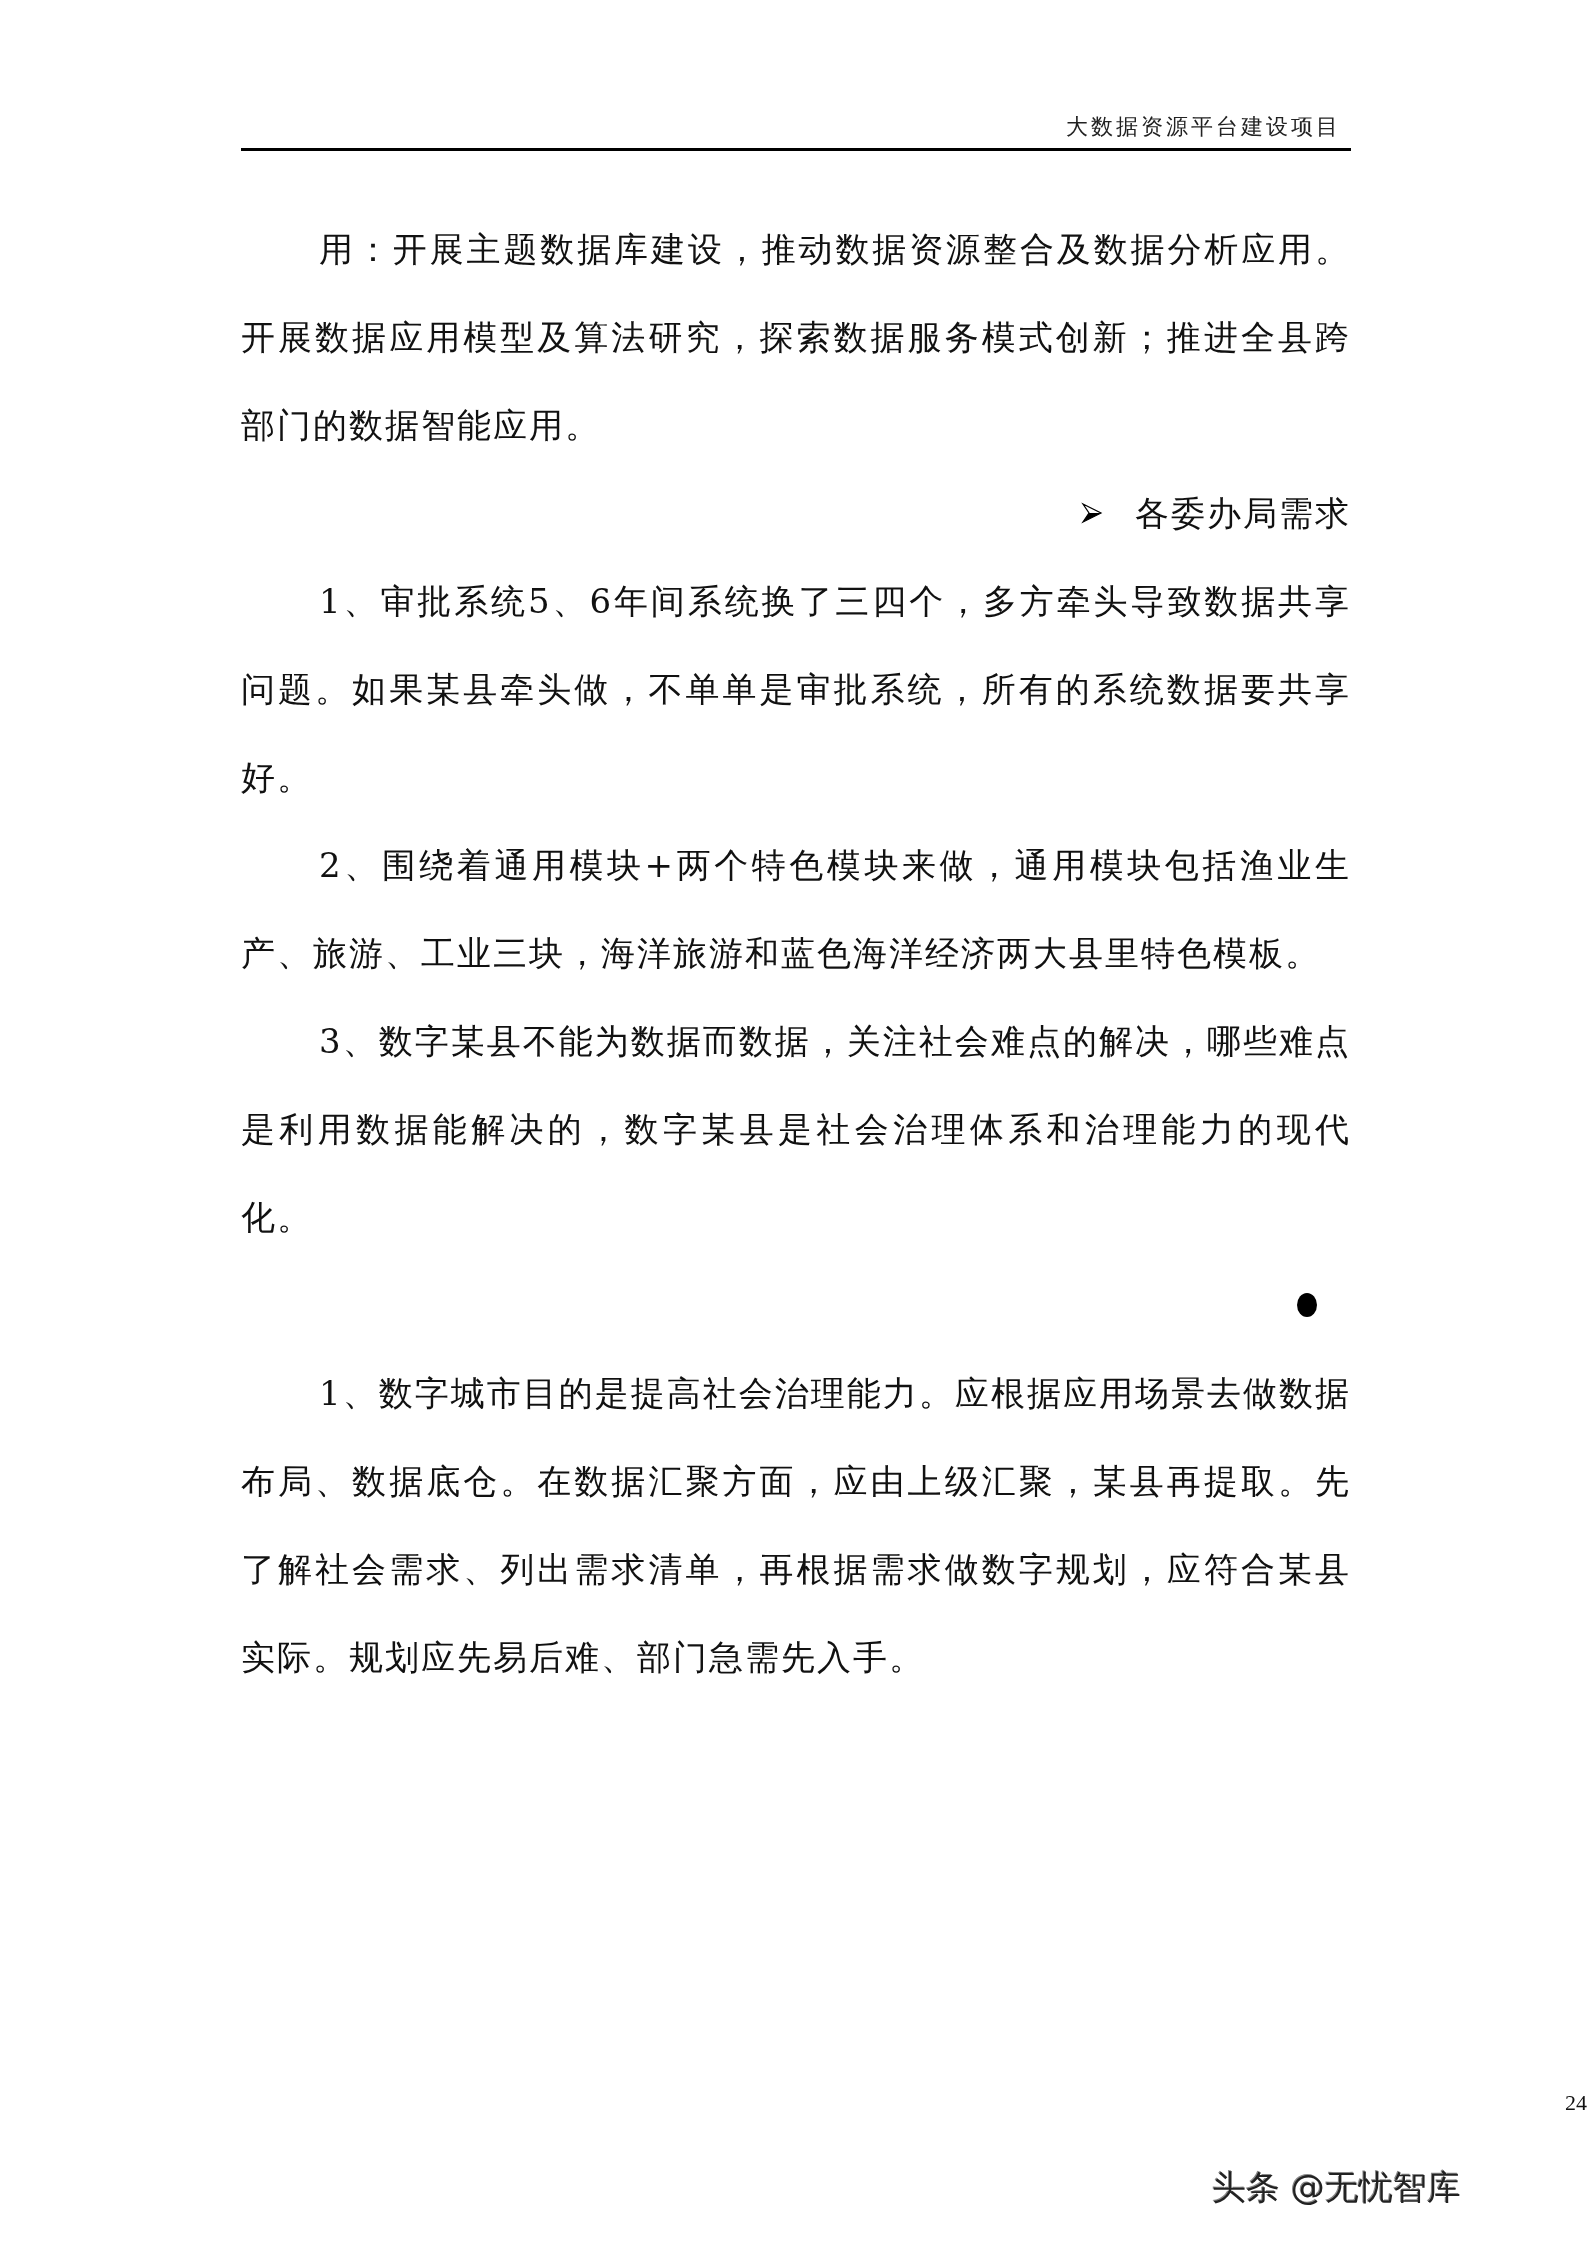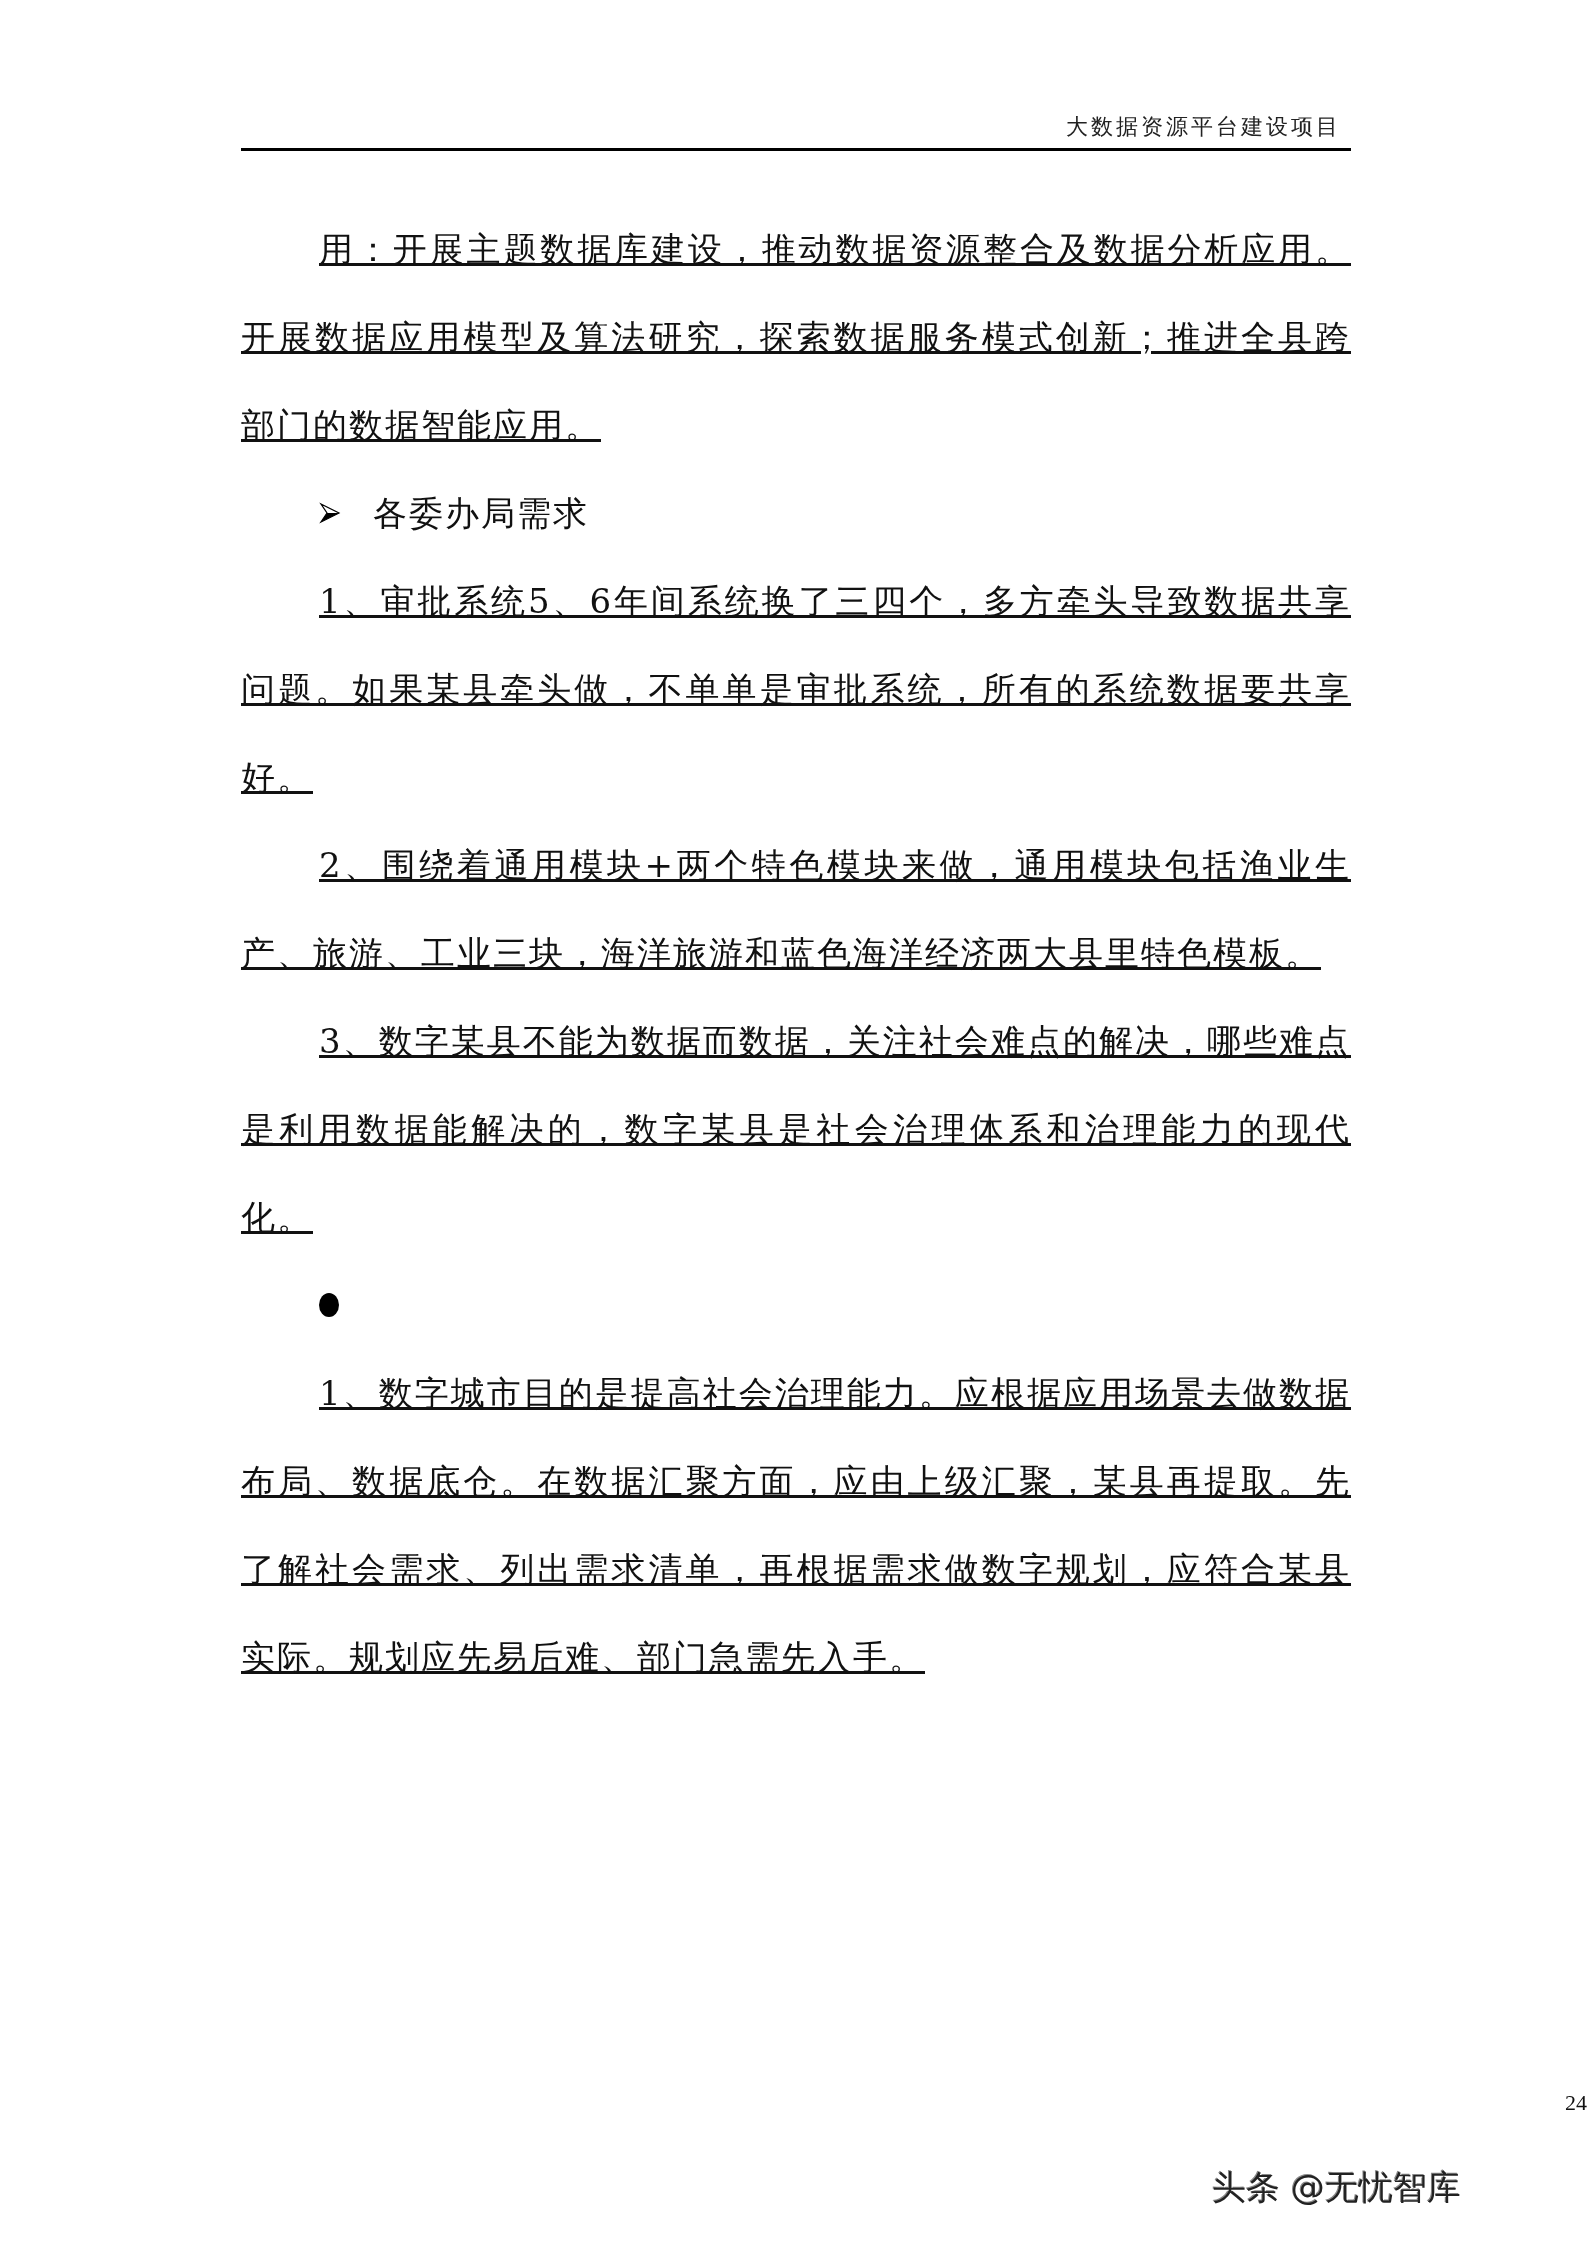--- a/index.html
+++ b/index.html
@@ -15,26 +15,26 @@
   .header-title {
     position: absolute; right: 10px; top: 12px;
     font-family: "DejaVu Sans", "Liberation Sans", sans-serif;
     font-size: 22px; letter-spacing: 3px; color: #222;
   }
   .content {
     position: absolute; left: 241px; top: 205px; width: 1110px;
   }
   .para {
     font-size: 34px; line-height: 88px; margin: 0;
-    text-align: justify; text-justify: inter-character; letter-spacing: 2px; text-decoration: underline;
+    text-align: justify; text-justify: inter-character; letter-spacing: 2px;
   }
   .indent { text-indent: 78px; }
   .heading, .bullet {
     font-size: 34px; line-height: 88px; height: 88px; margin: 0;
-    padding-left: 78px; display: flex; align-items: center; letter-spacing: 2px;
+    padding-left: 78px; display: flex; align-items: center; letter-spacing: 2px; justify-content: flex-end;
   }
   .marker { width: 54px; display: inline-flex; align-items: center; }
   .arrow svg { width: 22px; height: 22px; }
   .dot { display: inline-block; width: 20px; height: 24px; border-radius: 50%; background: #000; }
   .page-number {
     position: absolute; left: 0; width: 100%; top: 2090px; text-align: right;
     font-family: "Liberation Serif", serif; font-size: 22px; color: #111;
   }
   .watermark {
     position: absolute; left: 1212px; top: 2165px;

